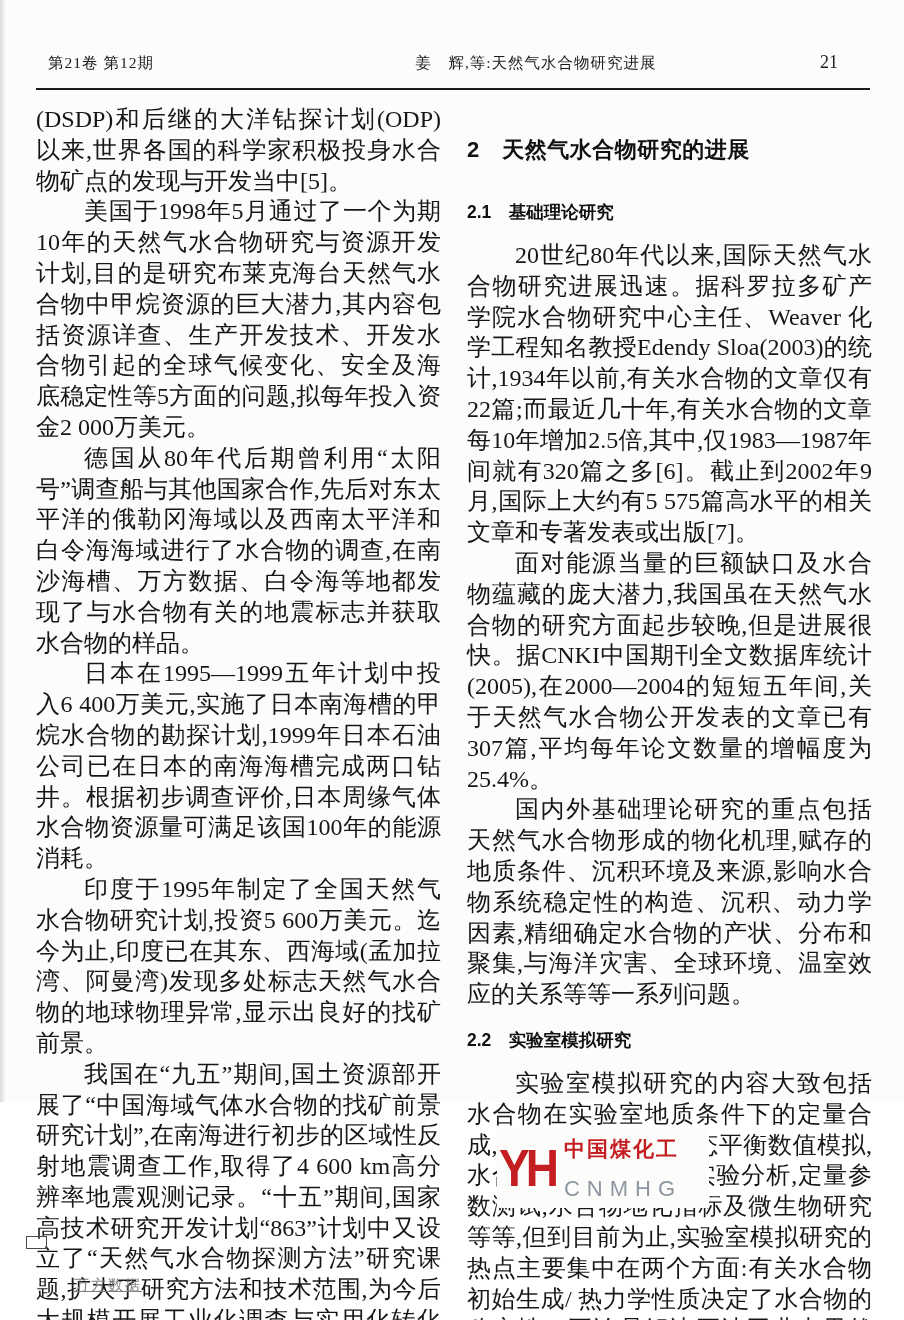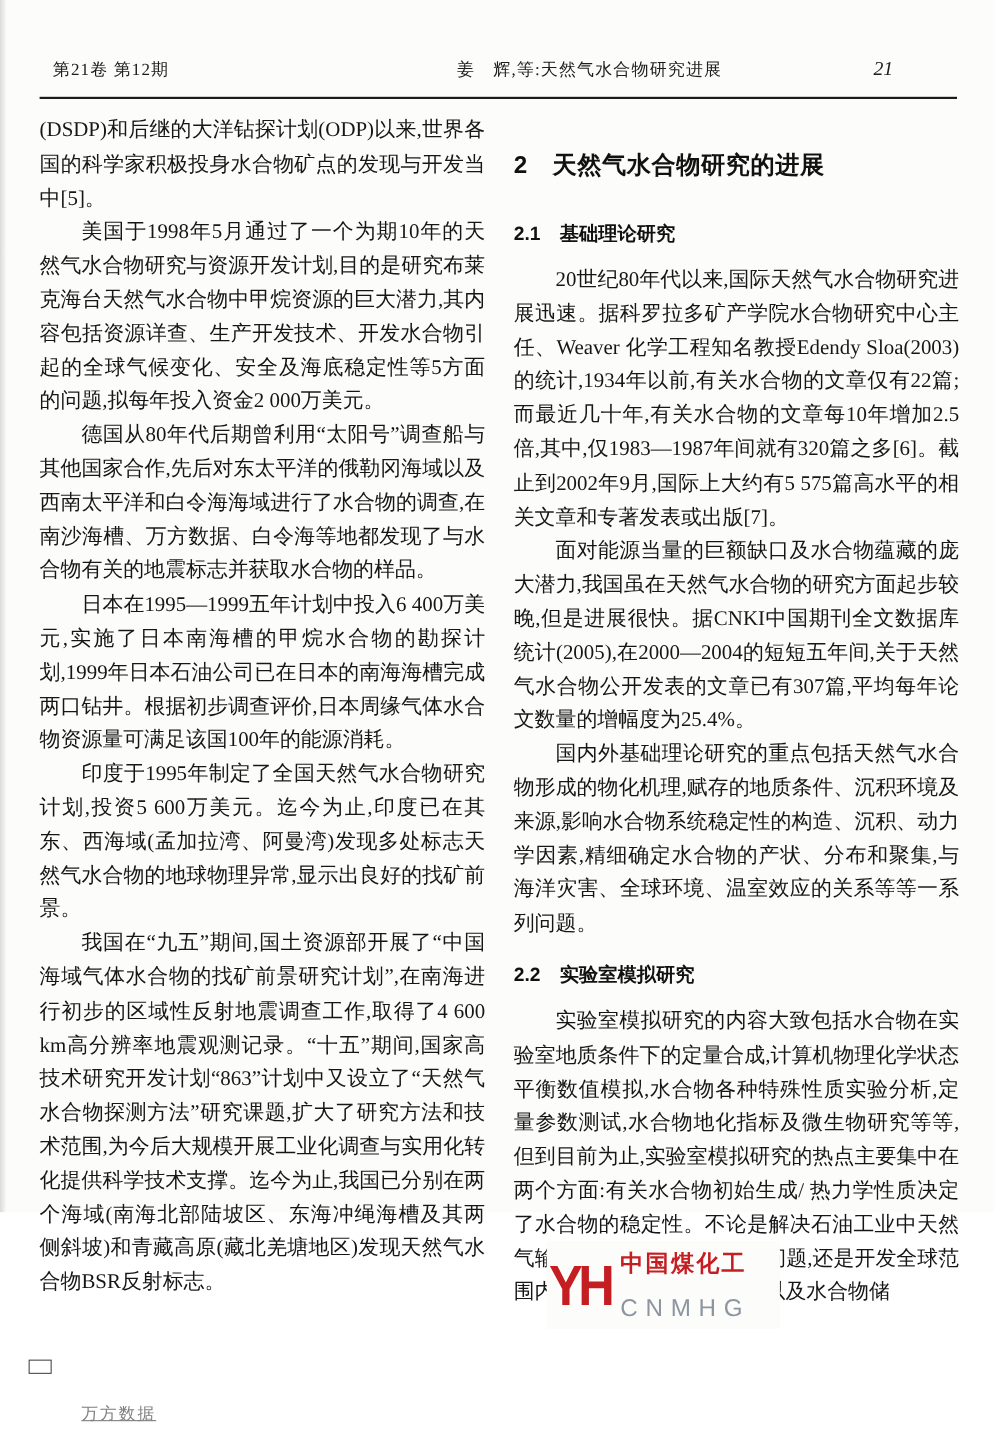--- a/index.html
+++ b/index.html
@@ -21,36 +21,36 @@
   }
 
   
   .page-header{
     position:absolute; top:52px; left:48px; right:40px;
     display:flex; align-items:baseline;
     font-size:15.5px; color:#1c1c1c;
   }
   .hdr-left{ width:230px; letter-spacing:1px; }
   .hdr-center{ flex:1; text-align:center; letter-spacing:1px; }
-  .hdr-right{ width:70px; text-align:left; font-style:italic; font-size:18px; }
+  .hdr-right{ width:70px; text-align:center; font-size:18px; }
 
   .header-rule{
     position:absolute; top:88px; left:36px; width:834px; height:2px;
     background:#1b1b1b;
   }
 
   
   .columns{
     position:absolute; top:104px; left:36px; width:836px;
     display:flex; gap:26px;
   }
   .col{ width:405px; }
 
   .para{
-    font-size:19px;
+    font-size:24px;
     line-height:30.8px;
     text-align:justify;
     text-indent:2em;
     color:#161616;
   }
   .para.no-indent{ text-indent:0; }
 
   .sec-heading{
     font-family:"Liberation Sans","DejaVu Sans",sans-serif;
     font-weight:700;

